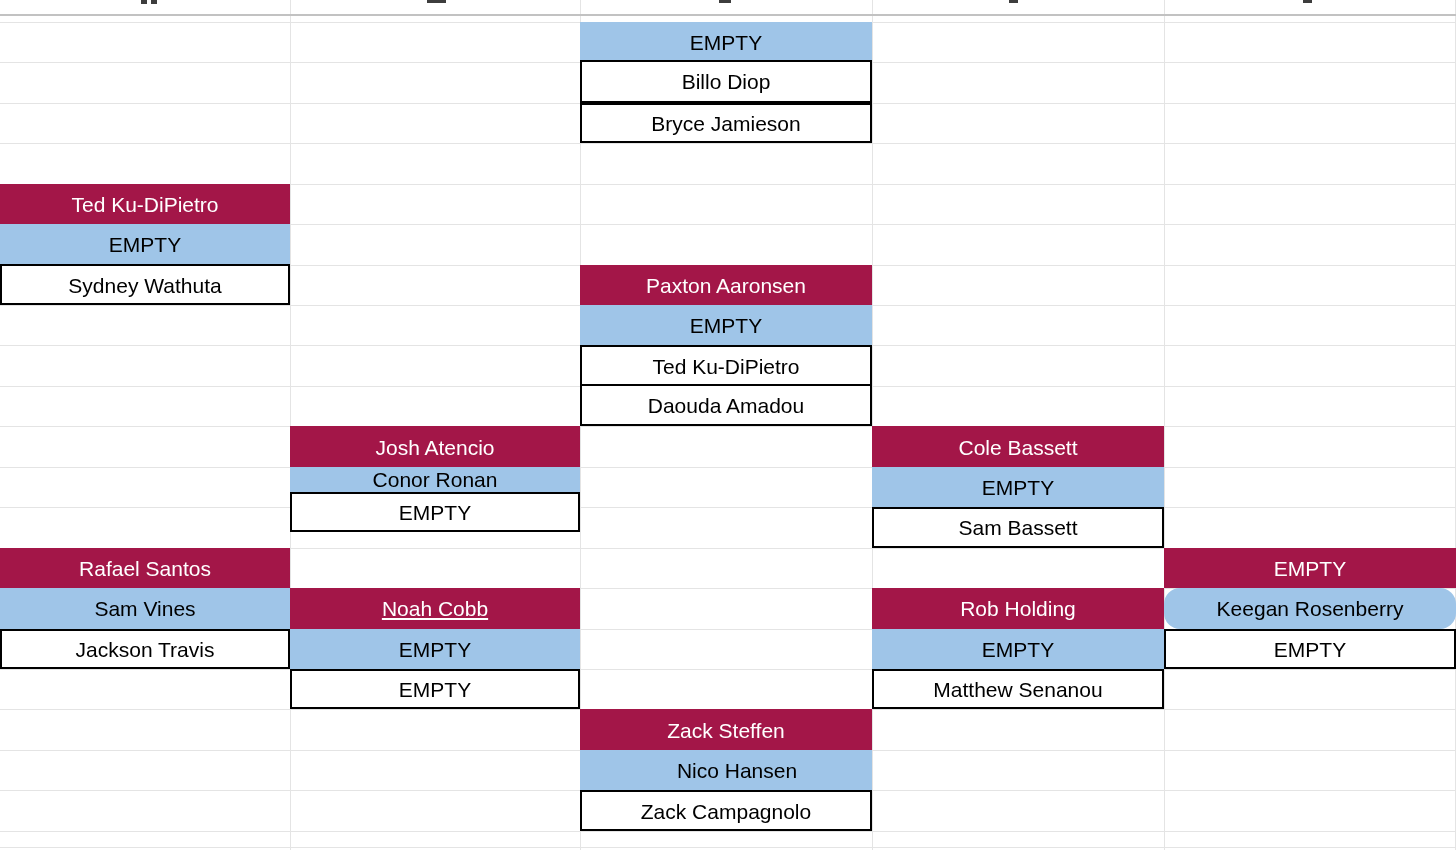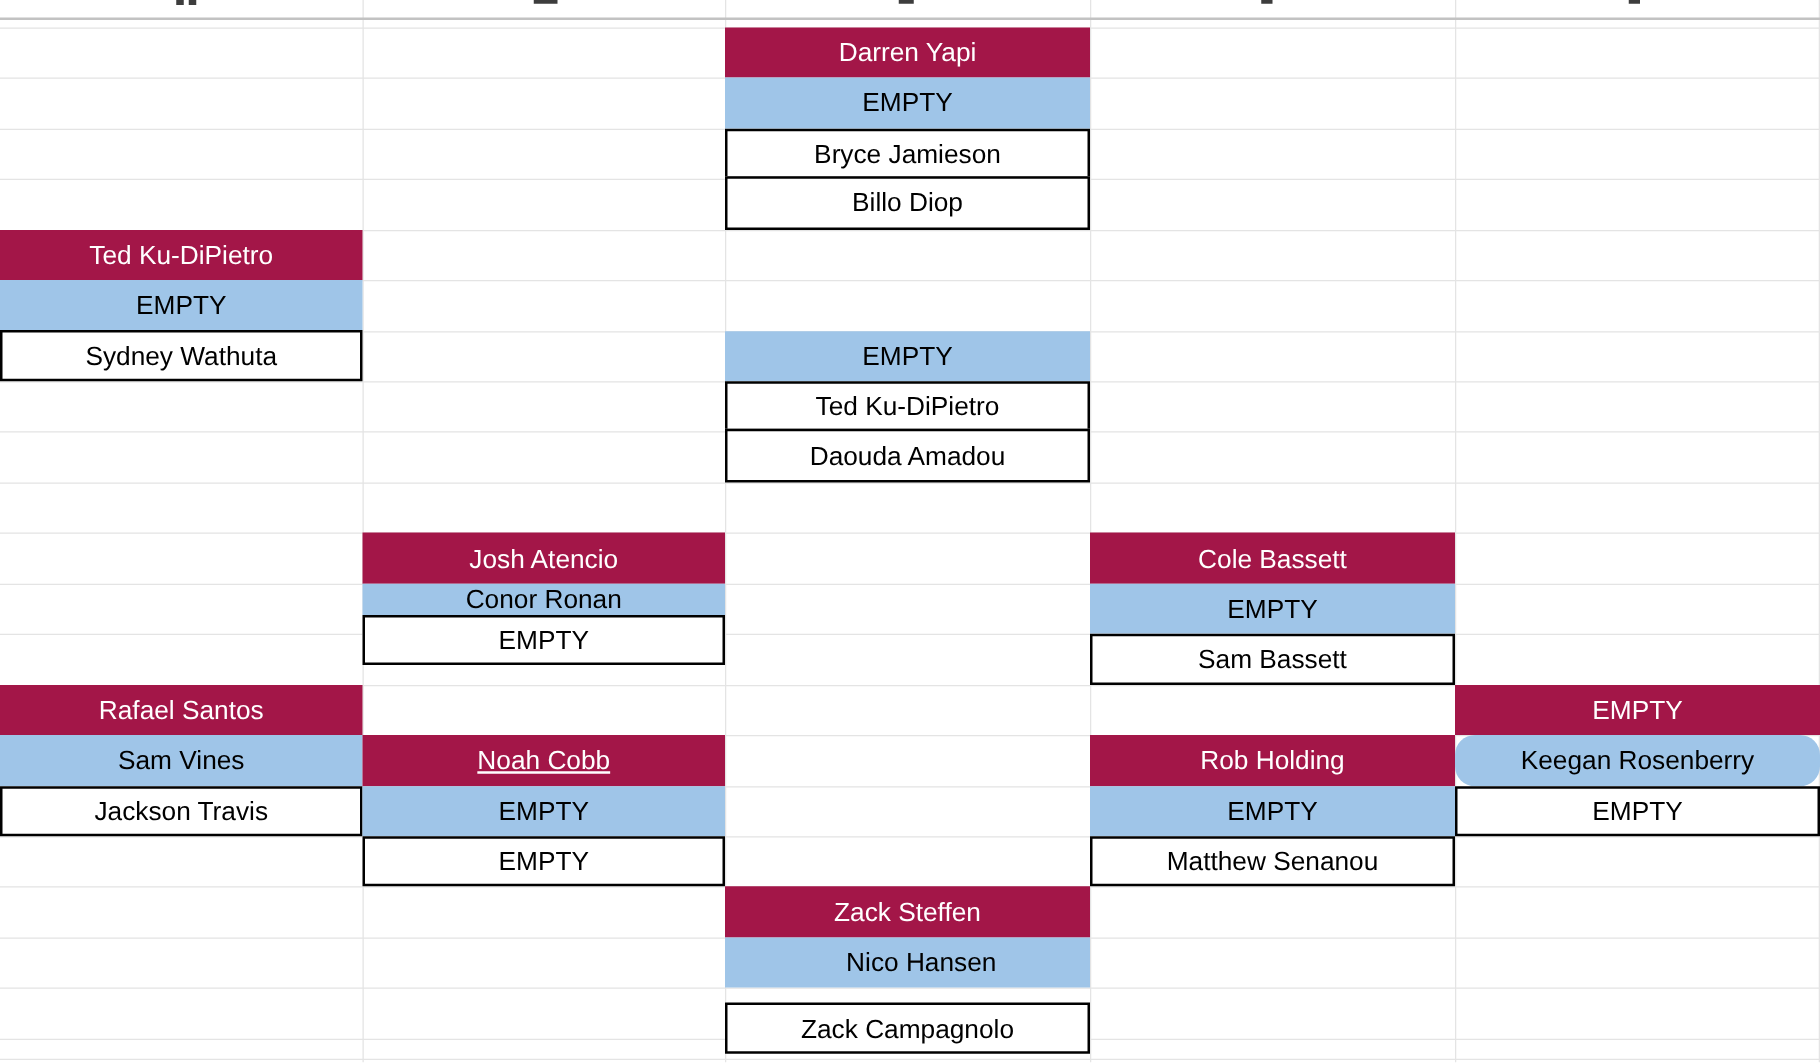--- a/index.html
+++ b/index.html
@@ -57,31 +57,31 @@
     <div class="hline" style="top: 830.8px;"></div>
     <div class="hline" style="top: 847px;"></div>
     <div class="frozen-divider" style="top: 13.5px;"></div>
     <div class="fragment" style="left: 141px; top: 0px; width: 6px; height: 4px;"></div>
     <div class="fragment" style="left: 151px; top: 0px; width: 6px; height: 4px;"></div>
     <div class="fragment" style="left: 427px; top: 0px; width: 19px; height: 3px;"></div>
     <div class="fragment" style="left: 719px; top: 0px; width: 12px; height: 3px;"></div>
     <div class="fragment" style="left: 1009px; top: 0px; width: 9px; height: 3px;"></div>
     <div class="fragment" style="left: 1303px; top: 0px; width: 9px; height: 3px;"></div>
     <div class="block" style="left: 580px; top: 21.8px; width: 292px;">
-      <div class="cell header" style="height: 40.45px;">Darren Yapi</div>
       <div class="cell second" style="height: 40.45px;">EMPTY</div>
+      <div class="cell open" style="height: 42.45px; margin-top: -2px;">Billo Diop</div>
       <div class="cell open" style="height: 40.45px;">Bryce Jamieson</div>
-      <div class="cell open" style="height: 42.45px; margin-top: -2px;">Billo Diop</div>
     </div>
     <div class="block" style="left: 0px; top: 183.6px; width: 290px;">
       <div class="cell header" style="height: 40.45px;">Ted Ku-DiPietro</div>
       <div class="cell second" style="height: 40.45px;">EMPTY</div>
       <div class="cell open" style="height: 40.45px;">Sydney Wathuta</div>
     </div>
     <div class="block" style="left: 580px; top: 264.5px; width: 292px;">
+      <div class="cell header" style="height: 40.45px;">Paxton Aaronsen</div>
       <div class="cell second" style="height: 40.45px;">EMPTY</div>
       <div class="cell open" style="height: 40.45px;">Ted Ku-DiPietro</div>
       <div class="cell open" style="height: 42.45px; margin-top: -2px;">Daouda Amadou</div>
     </div>
     <div class="block" style="left: 290px; top: 426.3px; width: 290px;">
       <div class="cell header" style="height: 40.45px;">Josh Atencio</div>
       <div class="cell second" style="height: 25px;">Conor Ronan</div>
       <div class="cell open" style="height: 40.45px;">EMPTY</div>
     </div>
     <div class="block" style="left: 872px; top: 426.3px; width: 292px;">
@@ -105,15 +105,15 @@
       <div class="cell open" style="height: 40.45px;">EMPTY</div>
     </div>
     <div class="block" style="left: 872px; top: 588.1px; width: 292px;">
       <div class="cell header" style="height: 40.45px;">Rob Holding</div>
       <div class="cell second" style="height: 40.45px;">EMPTY</div>
       <div class="cell open" style="height: 40.45px;">Matthew Senanou</div>
     </div>
     <div class="block" style="left: 580px; top: 709.45px; width: 292px;">
       <div class="cell header" style="height: 40.45px;">Zack Steffen</div>
       <div class="cell second" style="height: 40.45px; padding-left: 22px;">Nico Hansen</div>
-      <div class="cell open" style="height: 40.45px; margin-top: 12px;">Zack Campagnolo</div>
+      <div class="cell open" style="height: 40.45px;">Zack Campagnolo</div>
     </div>
   </div>
 
 </body></html>

